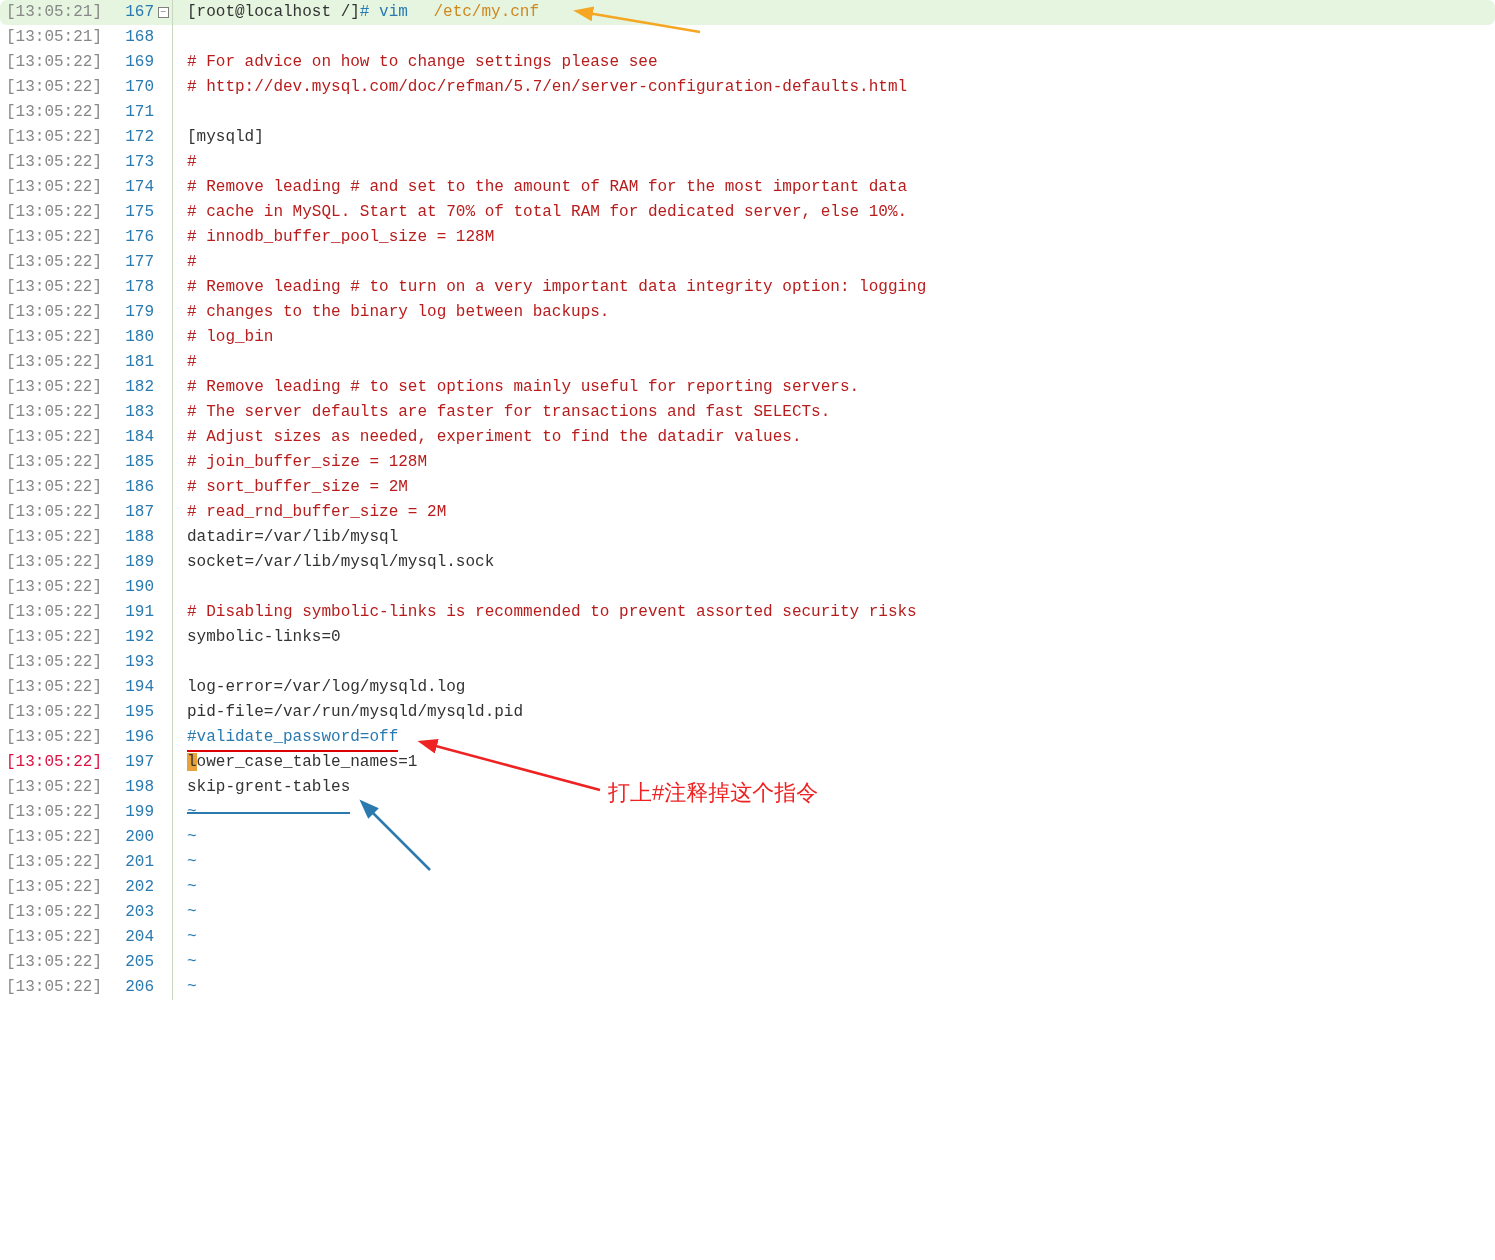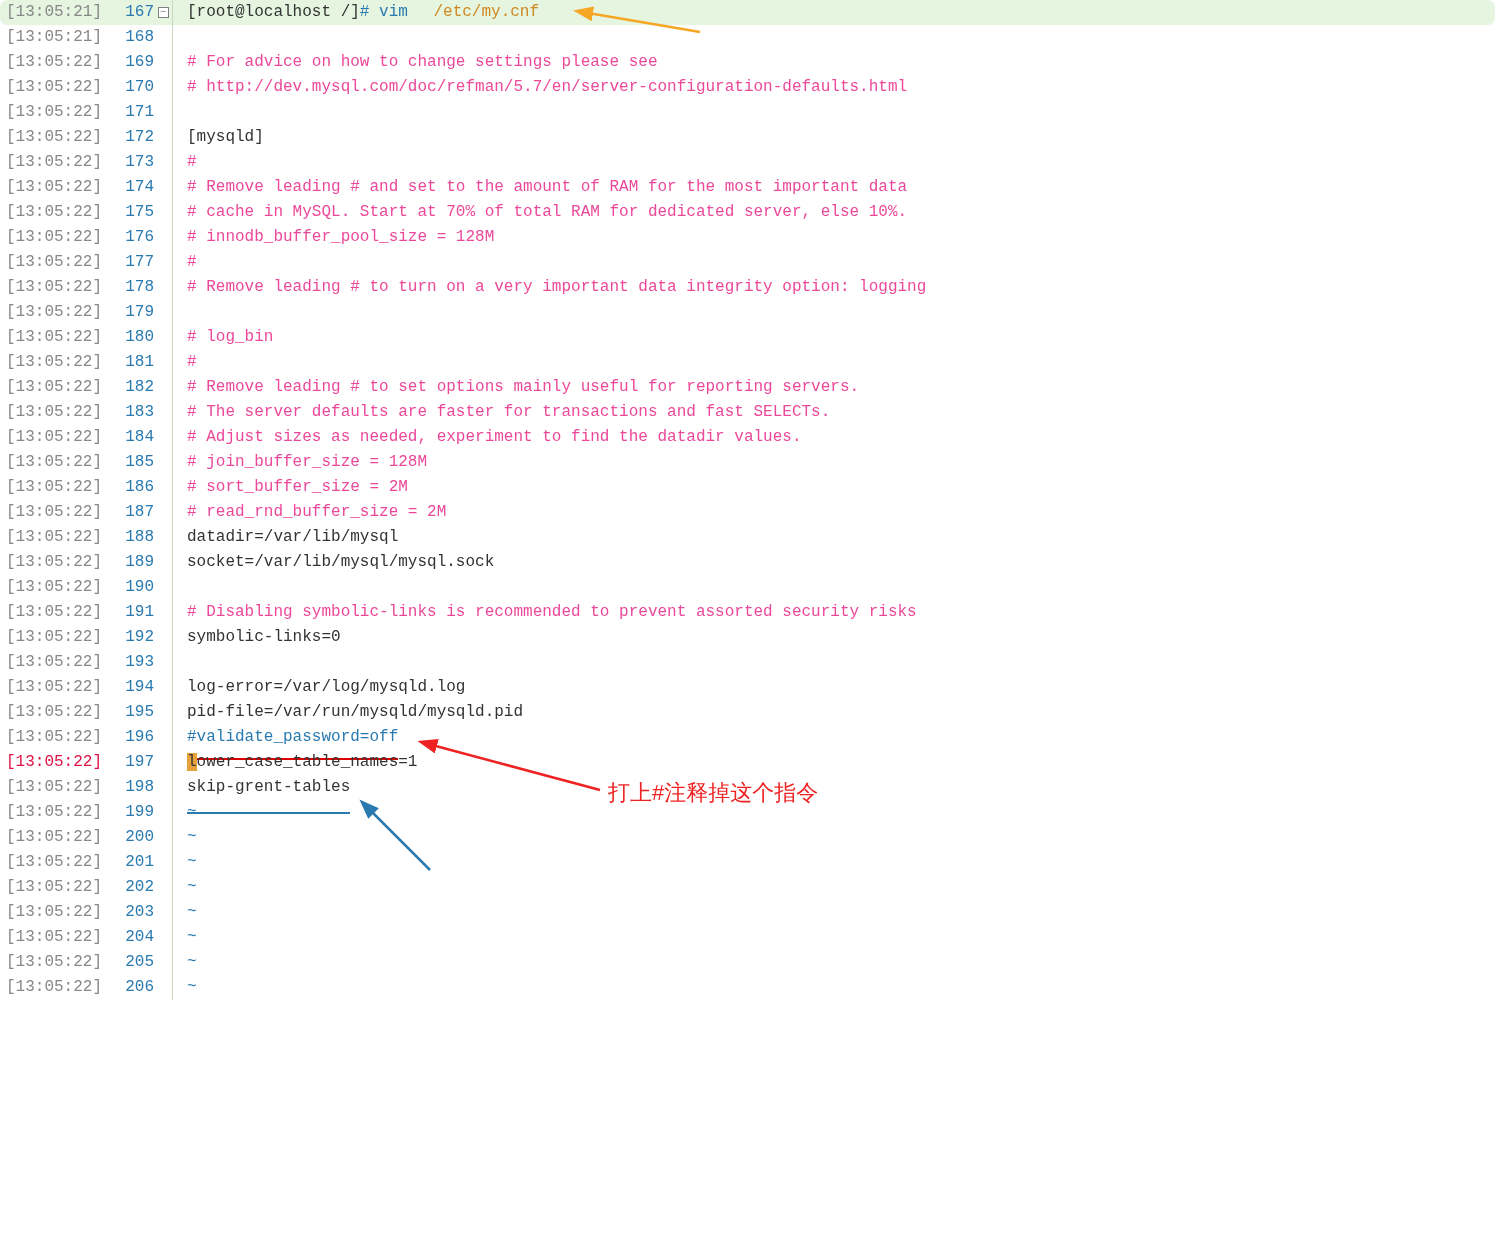--- a/index.html
+++ b/index.html
@@ -58,26 +58,26 @@
   }
   .code {
     flex: 1;
     color: #333;
     position: relative;
   }
   .prompt { color: #333; }
   .hash { color: #2a7ab0; }
   .cmd { color: #2a7ab0; }
   .path { color: #d08820; margin-left: 16px; }
-  .comment { color: #ec4899; }
+  .comment { color: #b91c1c; }
   .config-line { color: #333; }
   .directive { color: #2a7ab0; }
   .underline-red {
     border-bottom: 2px solid #d00;
-    padding-bottom: 12px;
+    padding-bottom: 4px;
   }
   .underline-blue {
     border-bottom: 2px solid #2a7ab0;
     padding-bottom: 16px;
   }
   .cursor-block {
     background: #e8a23c;
     color: #333;
     padding: 0;
   }
@@ -183,20 +183,21 @@
       <span class="lnum">178</span>
       <span class="fold"></span>
       <span class="gutter-border"></span>
       <span class="code"><span class="comment"># Remove leading # to turn on a very important data integrity option: logging</span></span>
     </div>
     <div class="line">
       <span class="ts">[13:05:22]</span>
       <span class="lnum">179</span>
       <span class="fold"></span>
       <span class="gutter-border"></span>
+      <span class="code"><span class="comment"># changes to the binary log between backups.</span></span>
     </div>
     <div class="line">
       <span class="ts">[13:05:22]</span>
       <span class="lnum">180</span>
       <span class="fold"></span>
       <span class="gutter-border"></span>
       <span class="code"><span class="comment"># log_bin</span></span>
     </div>
     <div class="line">
       <span class="ts">[13:05:22]</span>

